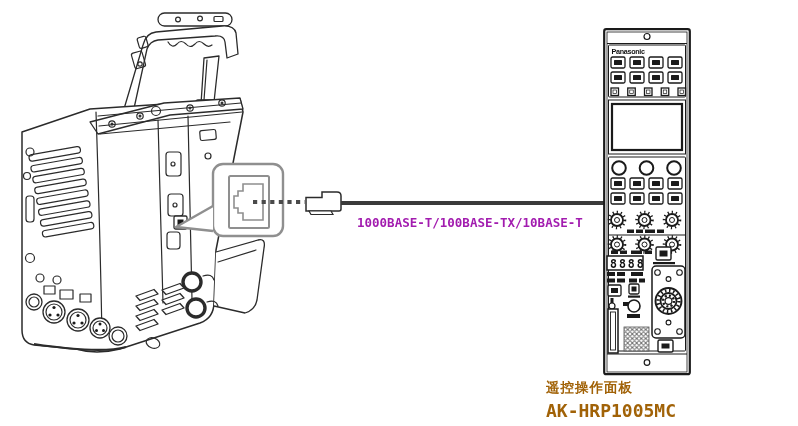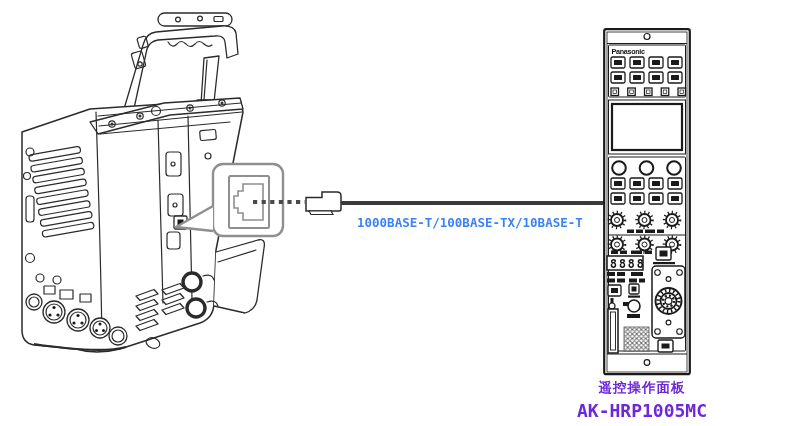--- a/index.html
+++ b/index.html
@@ -2,22 +2,22 @@
 <html><head>
 <meta charset="utf-8">
 <style>
   html,body{margin:0;padding:0;background:#fff;}
   #stage{position:relative;width:798px;height:426px;background:#fff;overflow:hidden;
          font-family:"Liberation Sans",sans-serif;}
   svg{display:block;}
   .abs{position:absolute;}
   #cable-label{left:357px;top:215px;width:240px;
     font-family:"DejaVu Sans Mono","Liberation Mono",monospace;
-    font-size:12.5px;font-weight:700;color:#3b82f6;letter-spacing:0px;white-space:nowrap;}
-  #caption{left:566px;top:379px;width:152px;text-align:center;color:#6d28d9;}
+    font-size:12.5px;font-weight:700;color:#a21caf;letter-spacing:0px;white-space:nowrap;}
+  #caption{left:546px;top:379px;width:152px;color:#a16207;}
   #caption .cn{font-size:13.5px;font-weight:700;font-family:"DejaVu Sans",sans-serif;letter-spacing:1px;}
   #caption .model{margin-top:3px;font-family:"DejaVu Sans Mono","Liberation Mono",monospace;
     font-size:18px;font-weight:700;letter-spacing:0px;}
   .ln{stroke:#2b2b2b;fill:none;stroke-width:1.2;stroke-linecap:round;stroke-linejoin:round;}
   .lnf{stroke:#2b2b2b;fill:#fff;stroke-width:1.3;stroke-linecap:round;stroke-linejoin:round;}
   .blob{fill:#1a1a1a;stroke:none;}
 </style>
 </head>
 <body>
 

